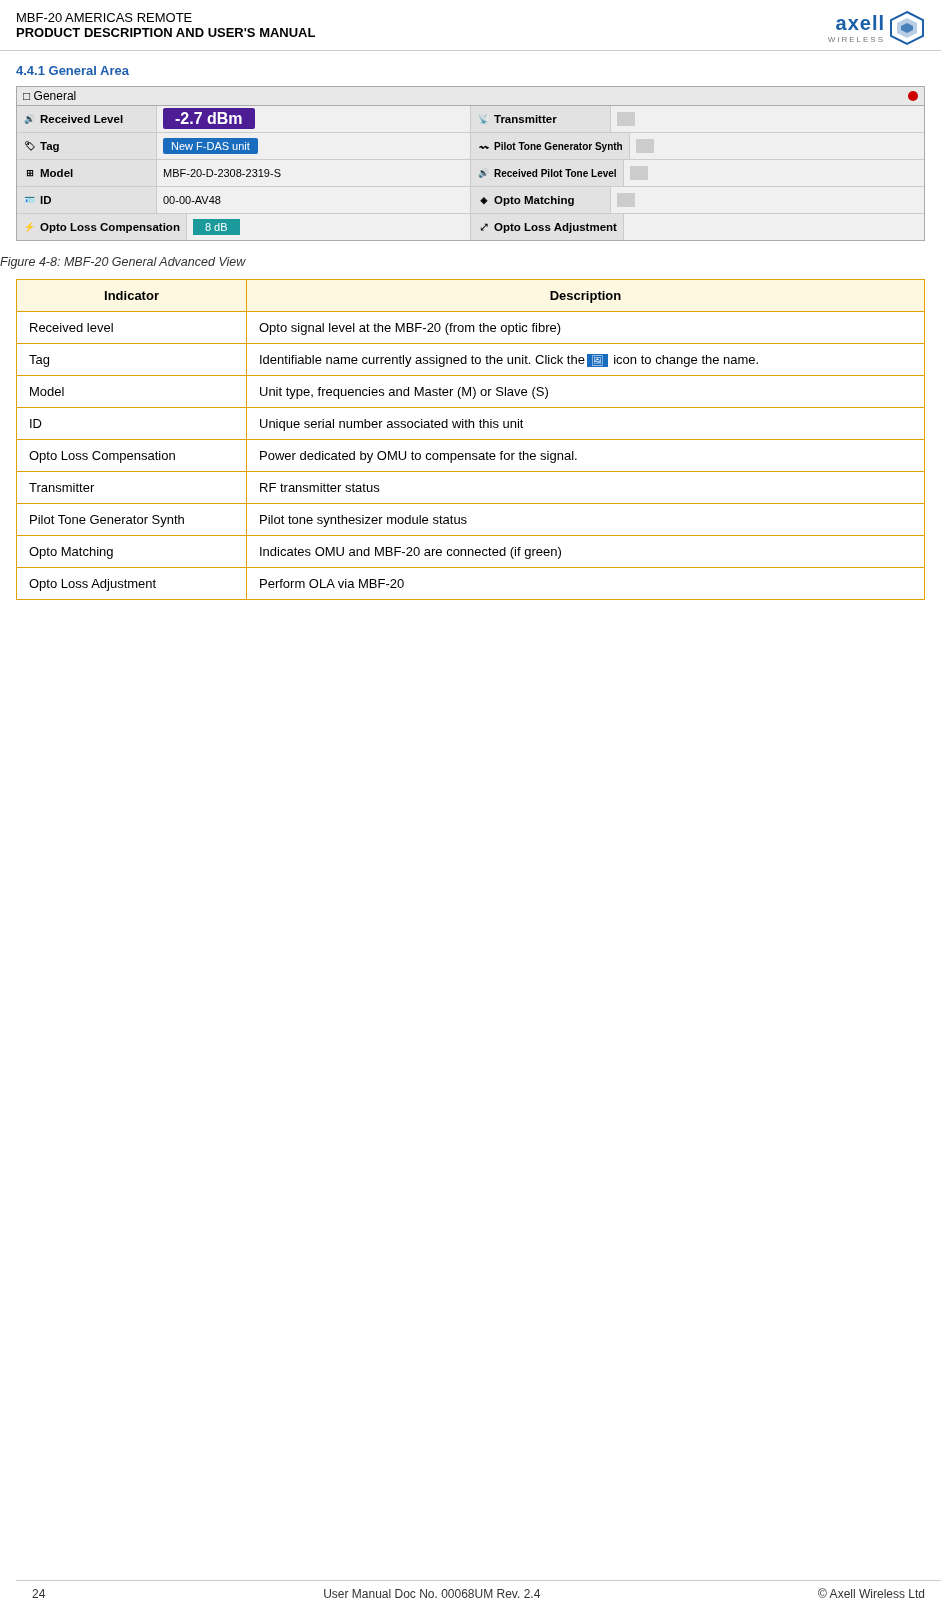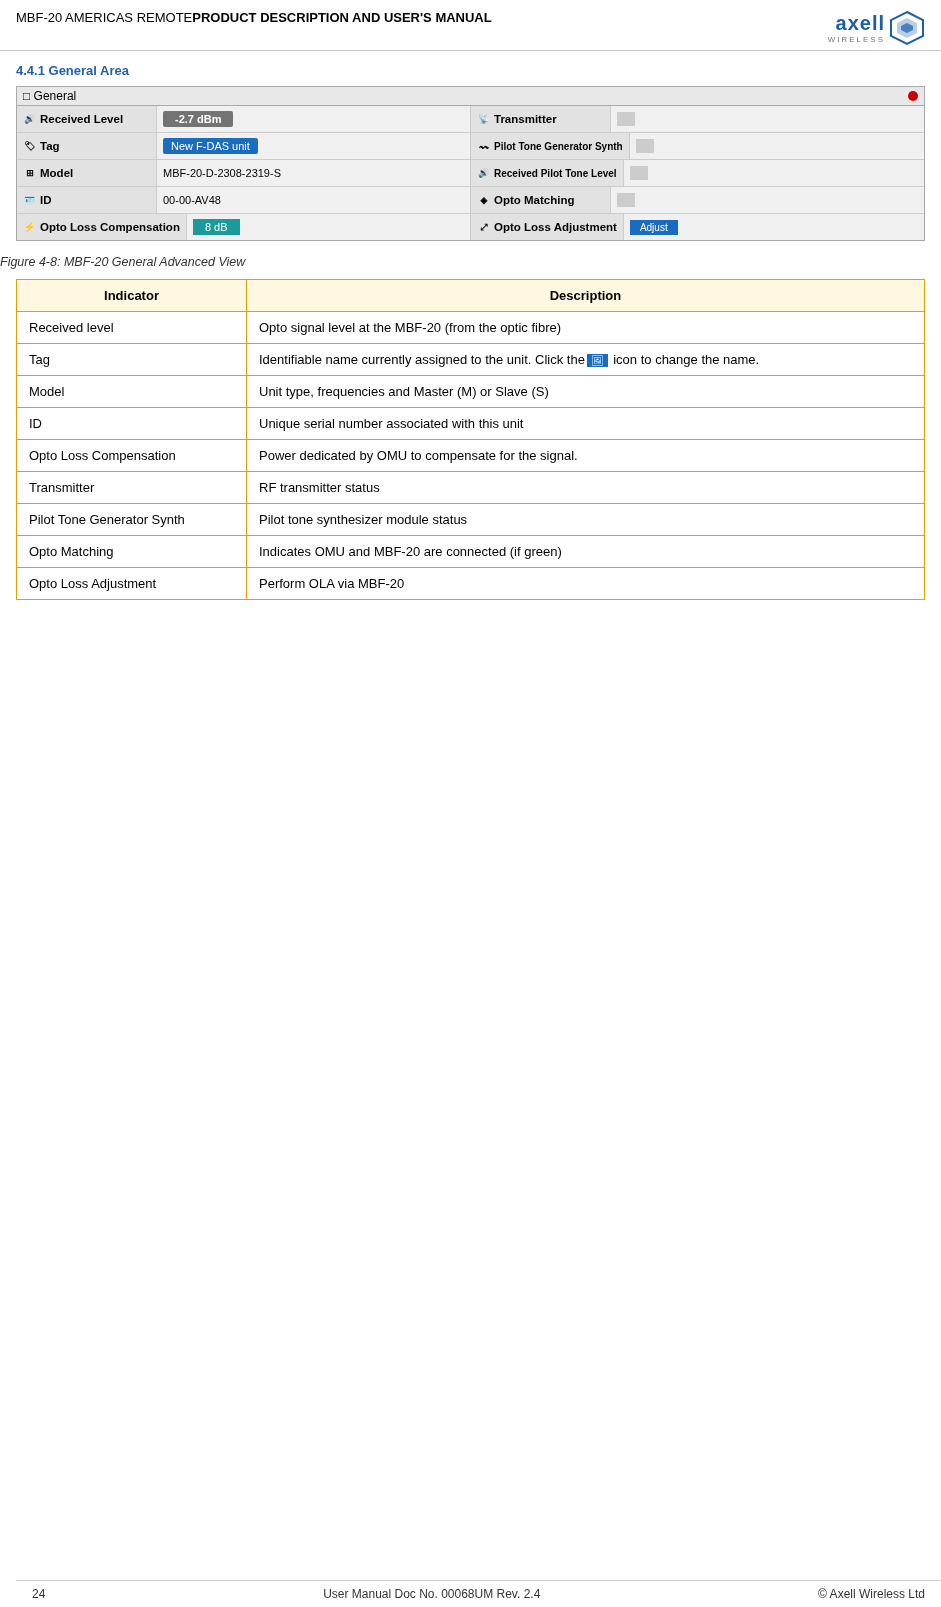--- a/index.html
+++ b/index.html
@@ -16,21 +16,21 @@
     
     .header {
       display: flex;
       justify-content: space-between;
       align-items: flex-start;
       padding: 10px 16px 4px 16px;
       border-bottom: 1px solid #ccc;
     }
     .header-titles {
       display: flex;
-      flex-direction: row;
+      flex-direction: column;
     }
     .header-title1 {
       font-size: 13px;
       font-weight: normal;
     }
     .header-title2 {
       font-size: 13px;
       font-weight: bold;
     }
 
@@ -60,26 +60,26 @@
     .panel-close-btn {
       width: 10px;
       height: 10px;
       background: #cc0000;
       border-radius: 50%;
       display: inline-block;
       float: right;
       margin-left: auto;
     }
     .value-green {
-      background: #737373;
+      background: #4c1d95;
       color: #fff;
       padding: 2px 12px;
       border-radius: 2px;
       font-weight: bold;
-      font-size: 11px;
+      font-size: 16px;
     }
     .value-blue {
       background: #1a6cbf;
       color: #fff;
       padding: 2px 8px;
       border-radius: 2px;
       font-size: 11px;
     }
     .icon-small {
       width: 14px;
@@ -311,23 +311,20 @@
         <span>Opto Loss Compensation</span>
       </div>
       <div class="cell-value">
         <span class="value-teal">8 dB</span>
       </div>
     </div>
     <div style="flex:1;display:flex;align-items:center;min-height:26px;">
       <div class="cell-label">
         <span class="icon-small icon-adj"></span>
         <span>Opto Loss Adjustment</span>
-      </div>
-      <div class="cell-value">
-        <button class="adjust-btn">Adjust</button>
       </div>
     </div>
   </div>
 </div>
 
 <div class="figure-caption">Figure 4-8: MBF-20 General Advanced View</div>
 
 <table class="main-table">
   <thead>
     <tr>

